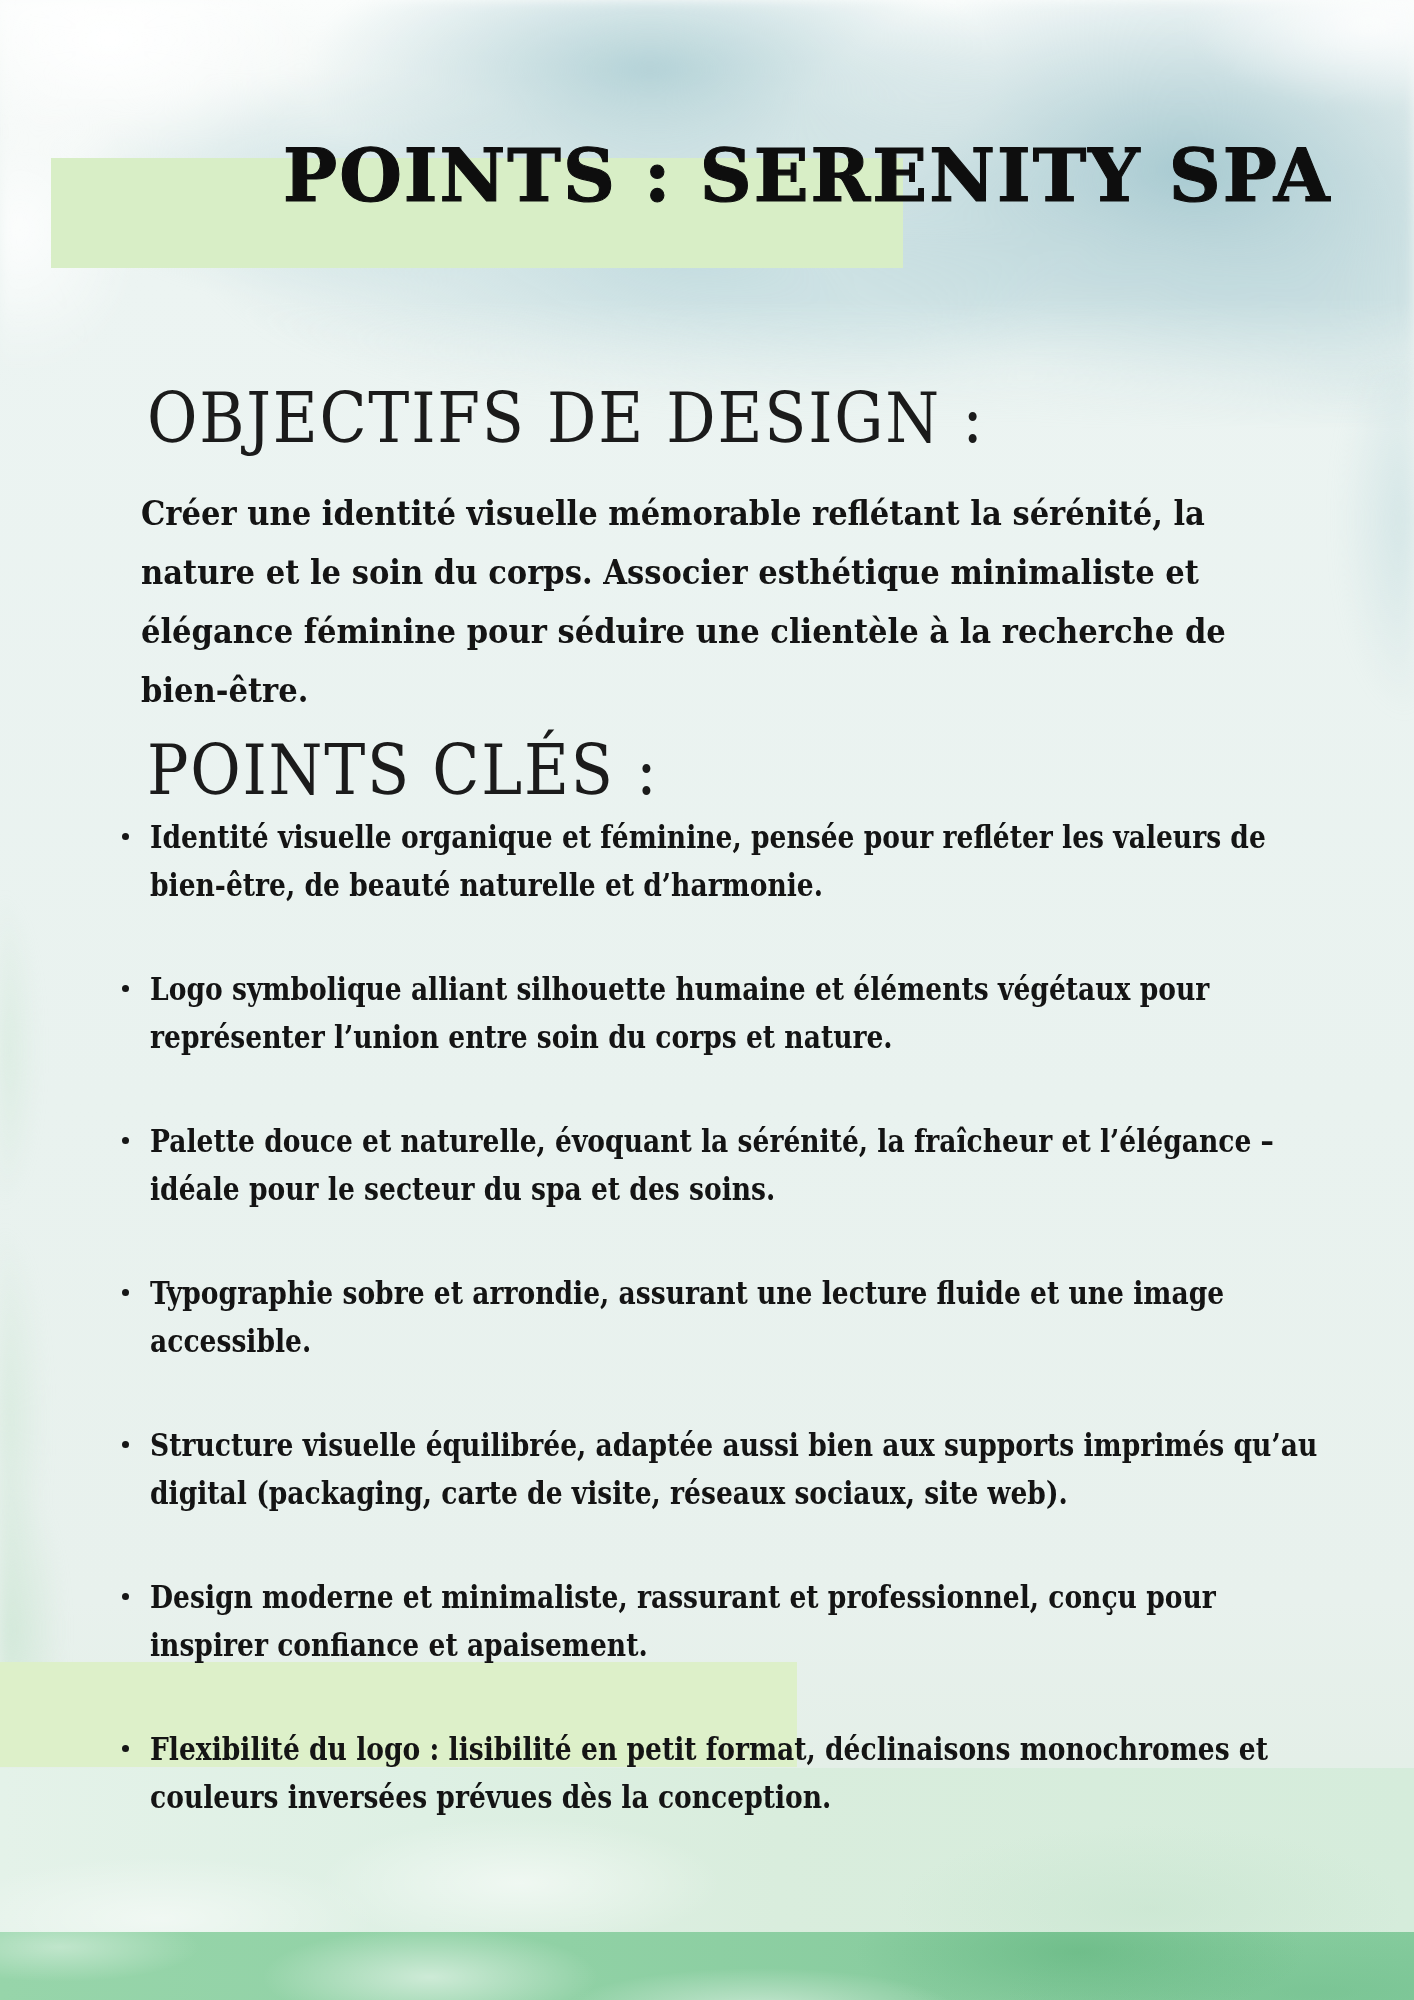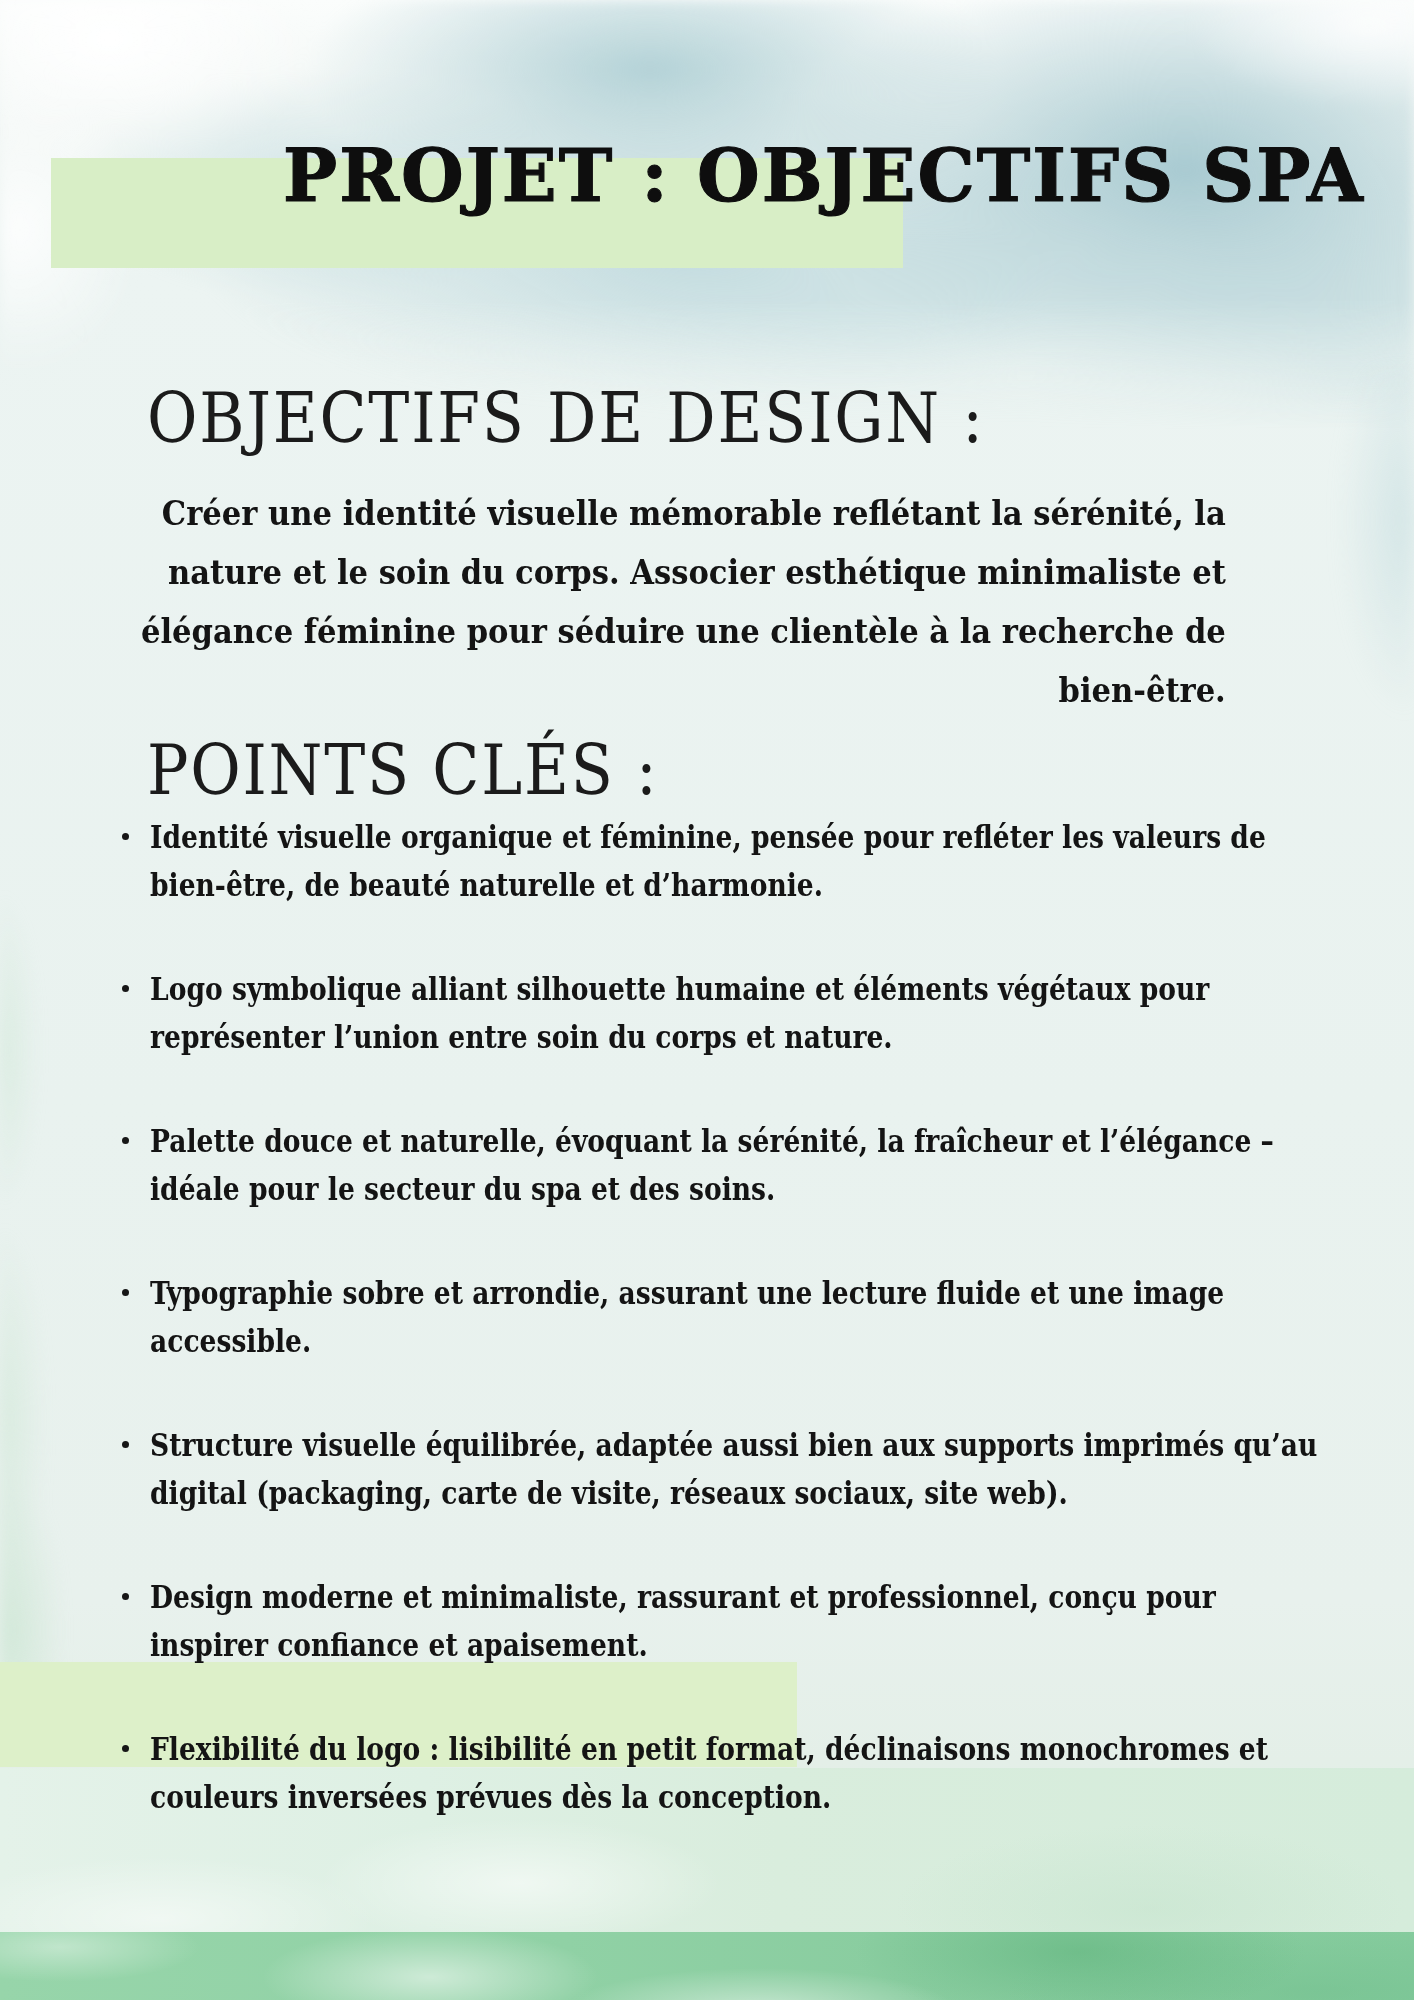--- a/index.html
+++ b/index.html
@@ -55,21 +55,21 @@
 
   
   .page-title{position:absolute;left:283px;top:136px;z-index:5;
     font-weight:bold;font-size:72px;line-height:80px;letter-spacing:2px;
     color:#0e0e0e;-webkit-text-stroke:1.1px #0e0e0e;white-space:nowrap;}
   .h-section{position:absolute;z-index:5;font-weight:400;font-size:70px;line-height:74px;
     letter-spacing:2px;color:#1b1b1b;white-space:nowrap;
     transform:scaleX(0.88);transform-origin:0 50%;}
   #h-objectifs{left:147px;top:381px;}
   #h-points{left:147px;top:733px;}
-  .paragraph{position:absolute;left:141px;top:484px;z-index:5;text-align:right;}
+  .paragraph{position:absolute;left:141px;top:484px;z-index:5;}
   .pline{font-weight:bold;font-size:34px;line-height:59px;color:#141414;
     white-space:nowrap;transform:scaleX(0.90);transform-origin:0 50%;}
   .points-list{position:absolute;left:122px;top:813px;z-index:5;}
   .bullet-item{display:flex;margin-bottom:56px;}
   .dot{flex:none;width:7px;height:7px;border-radius:50%;background:#161616;
     margin:20px 21px 0 0;}
   .bline{font-weight:bold;font-size:32px;line-height:48px;color:#141414;
     white-space:nowrap;transform:scaleX(0.83);transform-origin:0 50%;}
 </style>
 </head>
@@ -80,21 +80,21 @@
   <div class="bg-base"></div>
   <div class="wc-top"></div>
   <div class="wc-right"></div>
   <div class="wc-left"></div>
   <div class="wc-bottom-pale"></div>
   <div class="wc-band"></div>
 
   <div class="bar" id="bar-title"></div>
   <div class="bar" id="bar-bottom"></div>
 
-  <div class="page-title">PROJET : OBJECTIFS SPA</div>
+  <div class="page-title">POINTS : SERENITY SPA</div>
 
   <div class="h-section" id="h-objectifs">OBJECTIFS DE DESIGN :</div>
   <div class="paragraph">
       <div class="pline">Créer une identité visuelle mémorable reflétant la sérénité, la</div>
       <div class="pline">nature et le soin du corps. Associer esthétique minimaliste et</div>
       <div class="pline">élégance féminine pour séduire une clientèle à la recherche de</div>
       <div class="pline">bien-être.</div>
     </div>
 
   <div class="h-section" id="h-points">POINTS CLÉS :</div>

